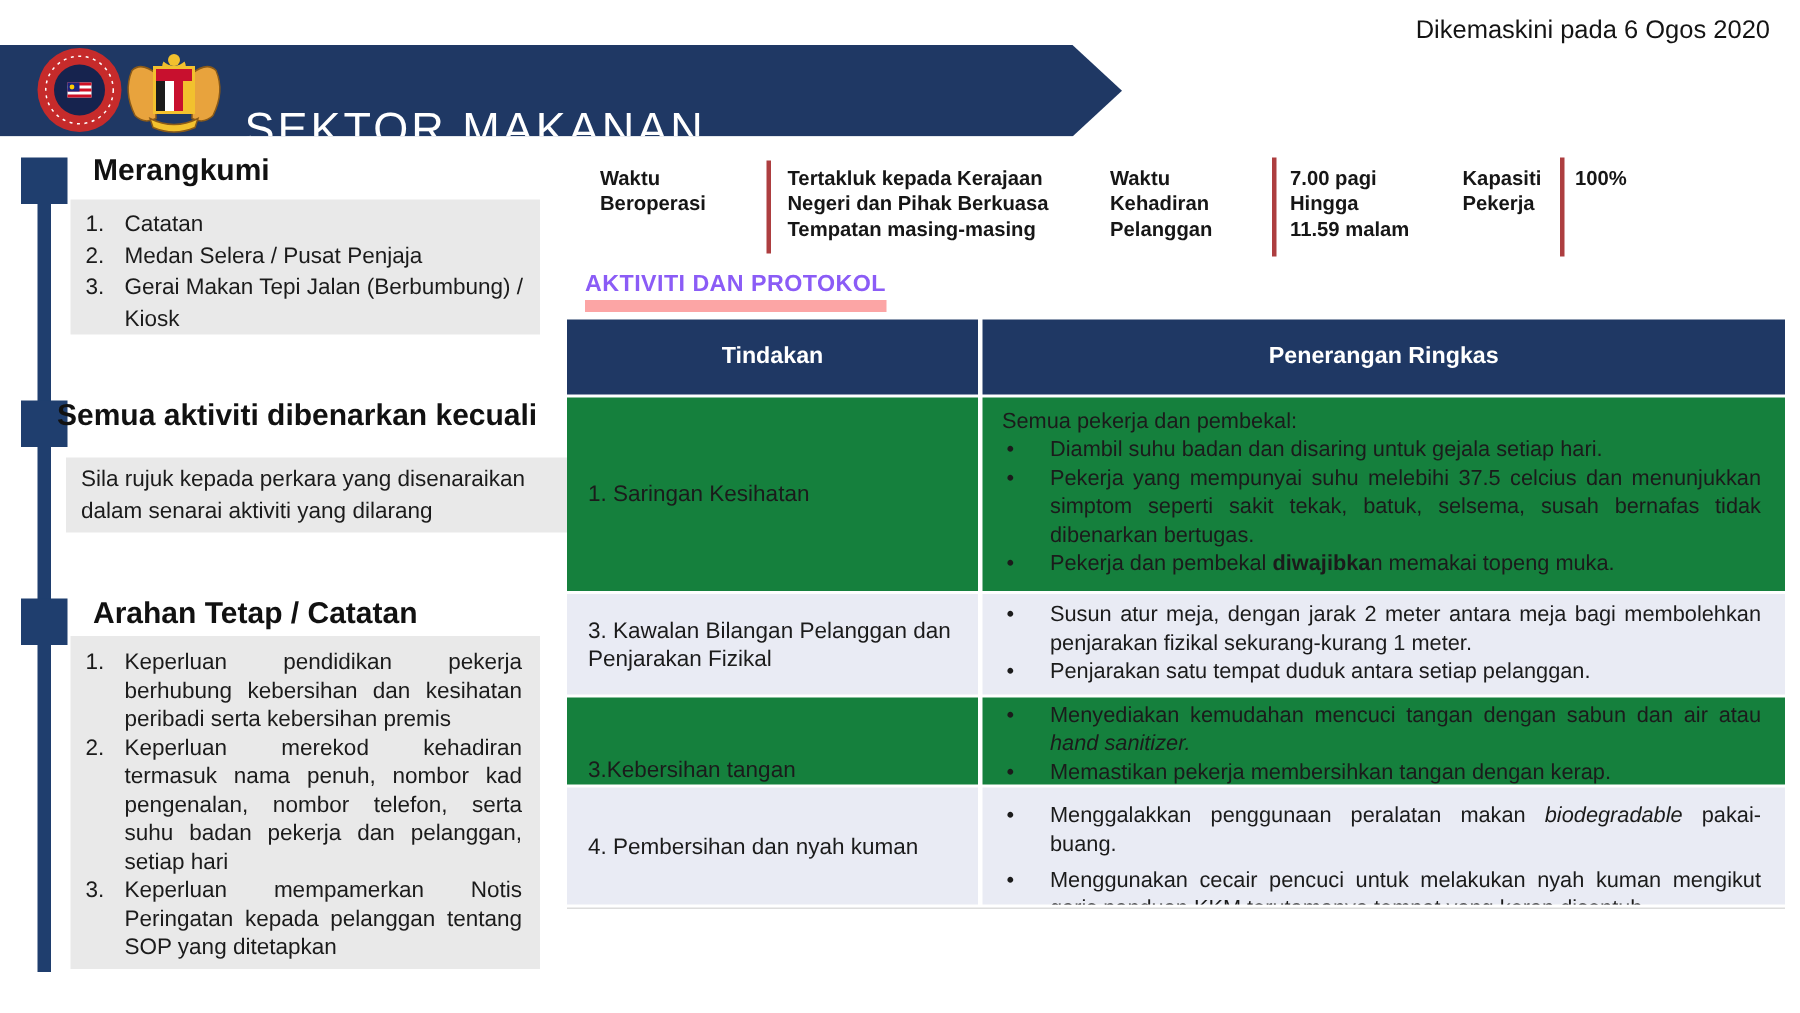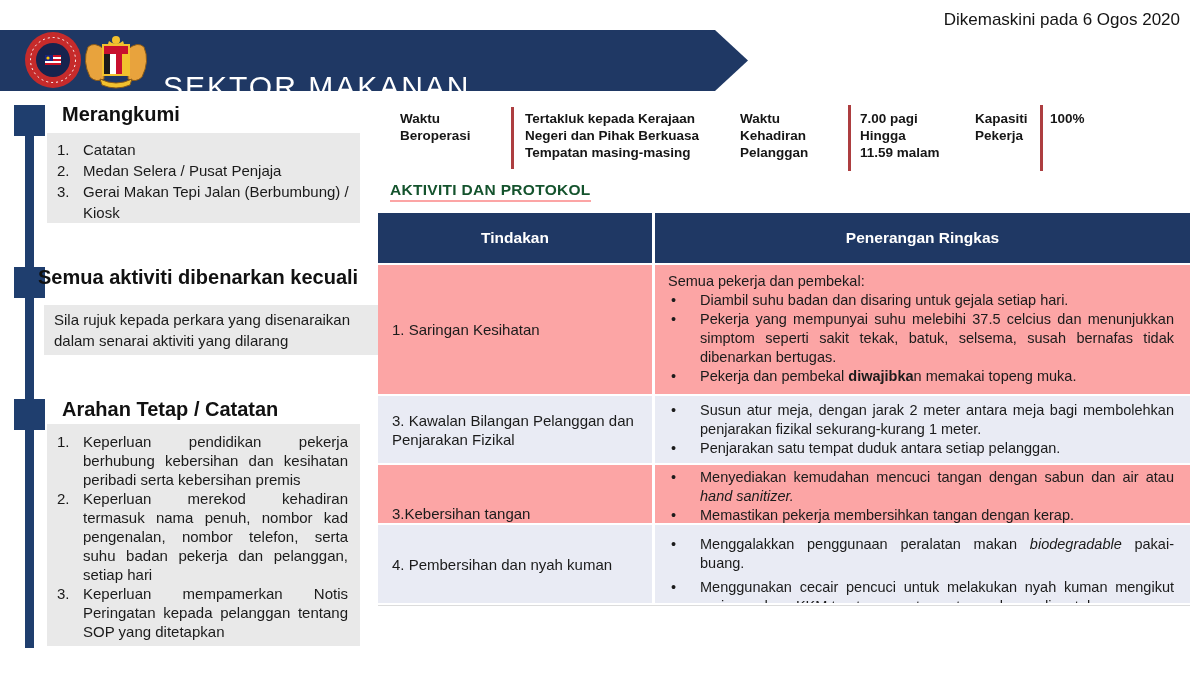--- a/index.html
+++ b/index.html
@@ -51,38 +51,38 @@
   .i-l3 { left:975px; top:110px; width:66px; }
   .i-v3 { left:1050px; top:110px; width:70px; }
   .rdiv { width:3px; background:#AD3E40; }
   .d1 { left:511px; top:107px; height:62px; }
   .d2 { left:848px; top:105px; height:66px; }
   .d3 { left:1040px; top:105px; height:66px; }
 
   
   .proto-h {
     left:390px; top:181px; font-size:15.5px; font-weight:bold; letter-spacing:.3px;
-    color:#14532d; border-bottom:2px solid #fca5a5; padding-bottom:1px; display:inline-block;
+    color:#8b5cf6; border-bottom:8px solid #fca5a5; padding-bottom:1px; display:inline-block;
   }
 
   
   .tbl { left:378px; top:213px; width:812px; }
   .trow { display:flex; gap:3px; margin-bottom:2px; }
   .c-act { width:274px; flex:none; }
   .c-desc { flex:1; }
   .thead .c-act, .thead .c-desc {
     background:#1F3864; color:#ffffff; font-weight:bold; font-size:15.5px;
     display:flex; align-items:center; justify-content:center; height:50px;
   }
   .td { font-size:14.5px; line-height:19px; color:#1b1b1b; overflow:hidden; }
   .act { font-size:15px; padding:0 10px 0 14px; display:flex; }
   .act-mid { align-items:center; }
   .act-top3 { align-items:flex-end; padding-top:6px; }
   .act-top4 { align-items:flex-start; padding-top:30px;text-align:center; }
-  .bg-dark { background:#fca5a5; }
+  .bg-dark { background:#15803d; }
   .bg-light { background:#E9EBF4; }
   .r1 { height:129px; } .r2 { height:67px; } .r3 { height:58px; } .r4 { height:78px; }
   .desc { padding:7px 16px 0 13px; }
   .r2 .desc { padding-top:5px; }
   .r3 .desc { padding-top:3px; }
   .r4 .desc { padding-top:10px; }
   .bullet { display:flex; }
   .r4 .bullet { margin-bottom:5px; }
   .bdot { width:32px; flex:none; padding-left:3px; }
   .btext { flex:1; text-align:justify; }

